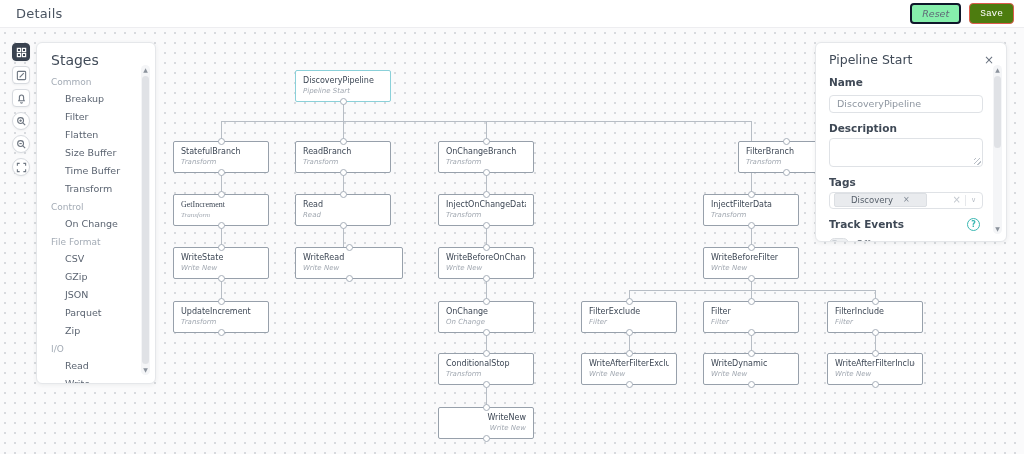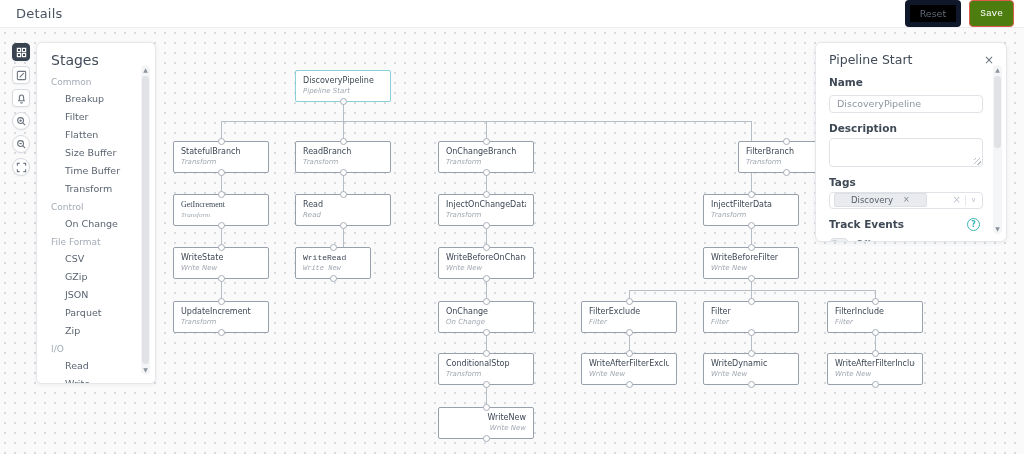--- a/index.html
+++ b/index.html
@@ -6,21 +6,21 @@
   html,body { background:#e9eaec; }
   body { font-family:"DejaVu Sans","Liberation Sans",sans-serif; }
   #stage { position:relative; width:1024px; height:454px; background:#fafafb; overflow:hidden; }
 
   
   .header { position:absolute; top:0; left:0; right:0; height:28px; background:#ffffff;
             border-bottom:1px solid #ededf0; z-index:30; display:flex; align-items:center; }
   .header-title { font-size:13px; color:#4a5461; padding-left:16px; letter-spacing:.2px; }
   .header-actions { margin-left:auto; display:flex; gap:8px; padding-right:10px; }
   .btn { font-family:inherit; font-size:9.5px; border-radius:4px; padding:3px 10px; cursor:pointer; }
-  .btn-reset { background:#000000; border:5px solid #0f172a; color:#5f6977; }
+  .btn-reset { background:#86efac; border:2px solid #0f172a; color:#5f6977;font-style:italic; }
   .btn-save  { background:#4d7c0f; border:1px solid #dd5b4d; color:#ffffff;font-family:Liberation Mono, monospace; }
 
   
   .canvas { position:absolute; top:28px; left:0; right:0; bottom:0; background:#fafafb;
             background-image:radial-gradient(#d8dade 1px, transparent 1.2px); background-size:10px 10px; z-index:1; }
 
   
   .diagram { position:absolute; inset:0; z-index:5; }
   .edge { position:absolute; background:#b7bdc5; }
   .node { position:absolute; width:96px; height:32px; background:#ffffff; border:1px solid #97a0ab;
@@ -153,21 +153,21 @@
         <div class="node-sub">Transform</div>
       </div>
       <div class="node" style="left: 703px; top: 194px; width: 96px; height: 32px;">
         <div class="node-title">InjectFilterData</div>
         <div class="node-sub">Transform</div>
       </div>
       <div class="node" style="left: 173px; top: 247px; width: 96px; height: 32px;">
         <div class="node-title">WriteState</div>
         <div class="node-sub">Write New</div>
       </div>
-      <div class="node" style="left: 295px; top: 247px; width: 76px; height: 32px; font-family: Liberation Mono, monospace;">
+      <div class="node" style="left: 295px; top: 247px; width: 108px; height: 32px;">
         <div class="node-title">WriteRead</div>
         <div class="node-sub">Write New</div>
       </div>
       <div class="node" style="left: 438px; top: 247px; width: 96px; height: 32px;">
         <div class="node-title">WriteBeforeOnChange</div>
         <div class="node-sub">Write New</div>
       </div>
       <div class="node" style="left: 703px; top: 247px; width: 96px; height: 32px;">
         <div class="node-title">WriteBeforeFilter</div>
         <div class="node-sub">Write New</div>

